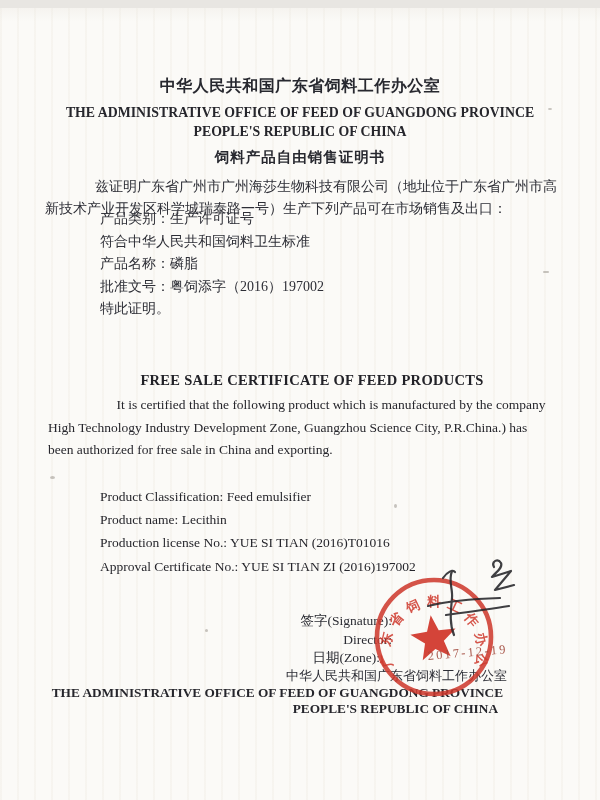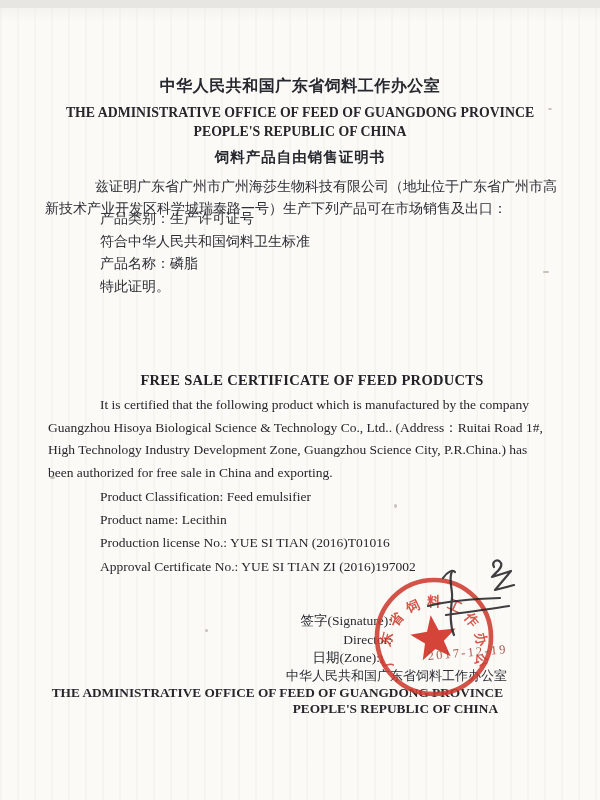--- a/index.html
+++ b/index.html
@@ -47,28 +47,28 @@
 
   <div class="abs zh-body" style="top:168px;left:45px;right:38px;">
     <div style="padding-left:50px;">兹证明广东省广州市广州海莎生物科技有限公司（地址位于广东省广州市高</div>
     <div>新技术产业开发区科学城瑞泰路一号）生产下列产品可在市场销售及出口：</div>
   </div>
 
   <div class="abs zh-items" style="top:200px;left:100px;right:38px;">
     <div>产品类别：生产许可证号</div>
     <div>符合中华人民共和国饲料卫生标准</div>
     <div>产品名称：磷脂</div>
+    <div>批准文号：粤饲添字（2016）197002</div>
     <div>特此证明。</div>
   </div>
 
   <div class="abs center en-heading b" style="top:364px;padding-left:24px;">FREE SALE CERTIFICATE OF FEED PRODUCTS</div>
 
   <div class="abs en-body" style="top:386px;left:48px;right:38px;">
-    <div style="padding-left:52px;">It is certified that the following product which is manufactured by the company</div>
-    <div>Guangzhou Hisoya Biological Science &amp; Technology Co., Ltd.. (Address：Ruitai Road 1#,</div>
+    <div style="padding-left:52px;text-align:center;">It is certified that the following product which is manufactured by the company</div>
     <div>High Technology Industry Development Zone, Guangzhou Science City, P.R.China.) has</div>
     <div>been authorized for free sale in China and exporting.</div>
   </div>
 
   <div class="abs en-items" style="top:477px;left:100px;right:30px;">
     <div>Product Classification: Feed emulsifier</div>
     <div>Product name: Lecithin</div>
     <div>Production license No.: YUE SI TIAN (2016)T01016</div>
     <div>Approval Certificate No.: YUE SI TIAN ZI (2016)197002</div>
   </div>

